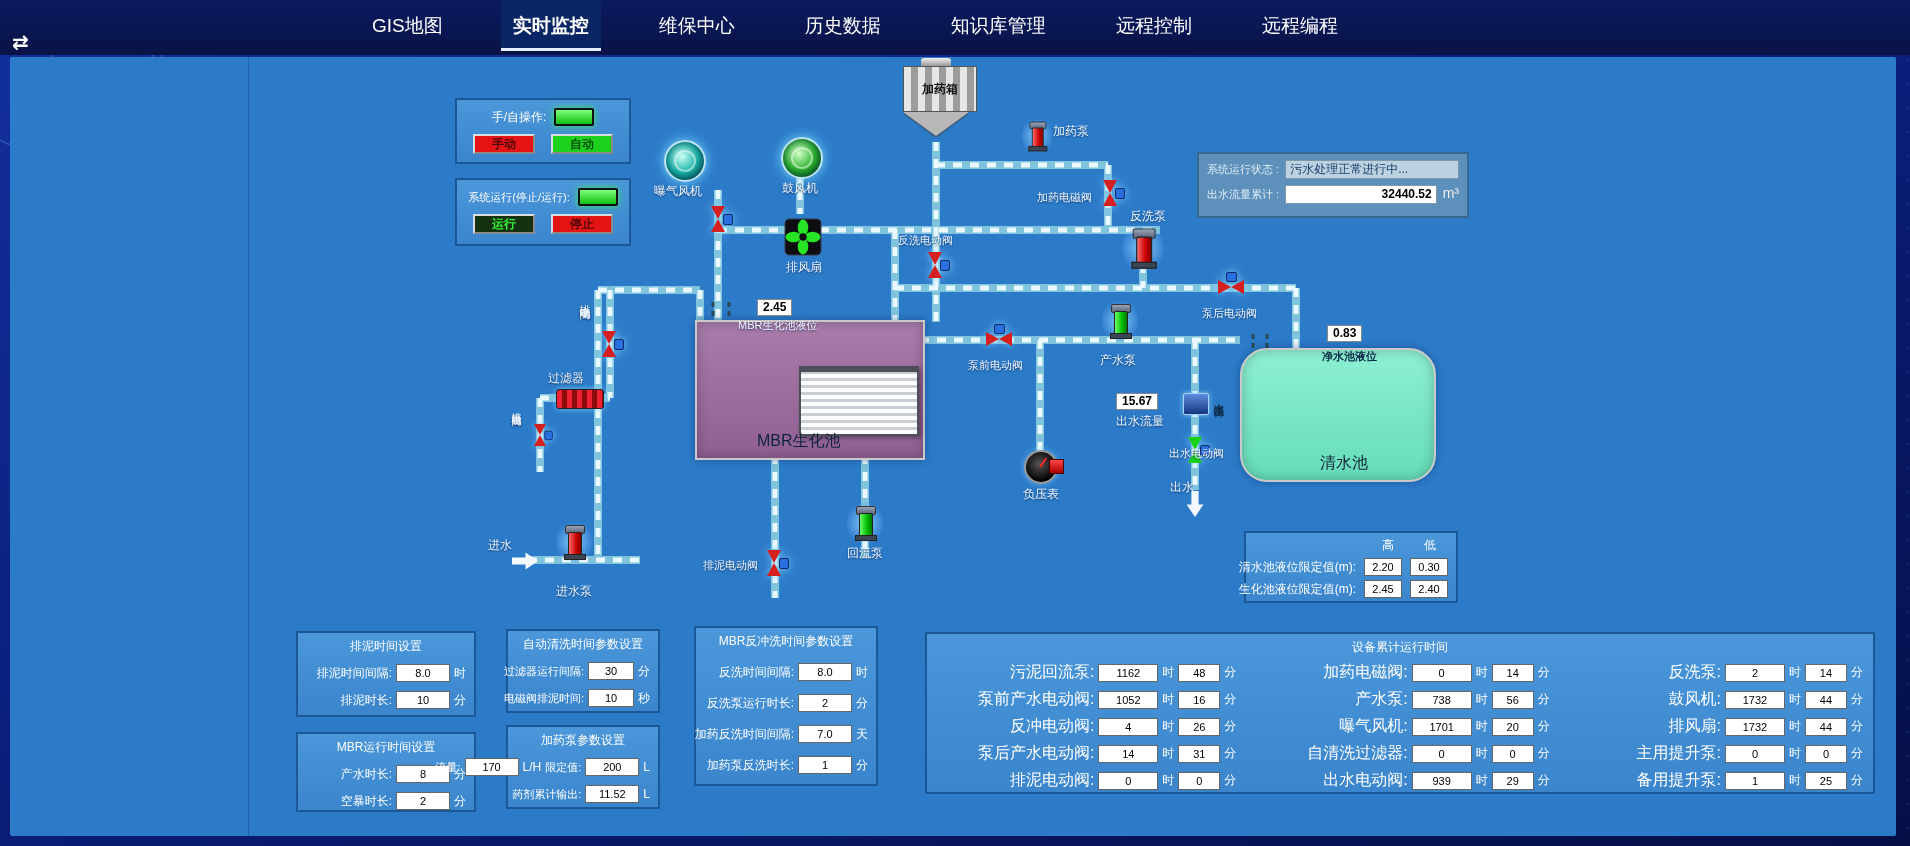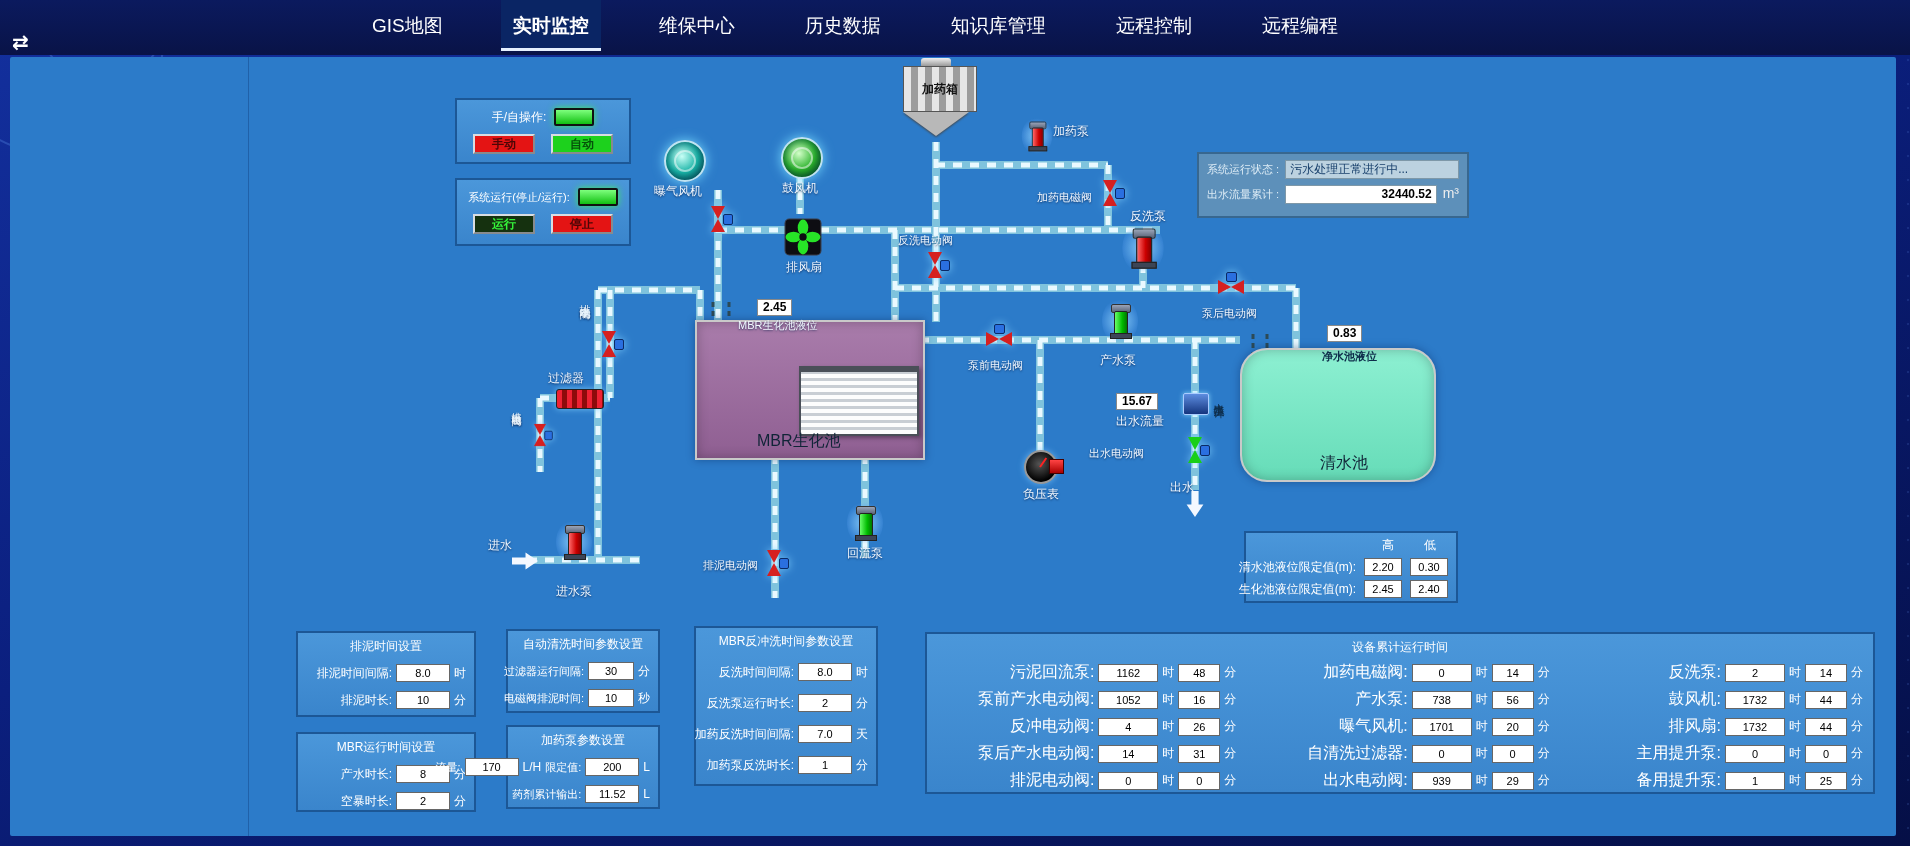--- a/index.html
+++ b/index.html
@@ -325,21 +325,21 @@
   <div class="gauge" style="left:1024px;top:450px"></div>
   <div class="redbox" style="left:1049px;top:459px"></div>
   <div class="lbl" style="left:1023px;top:486px">负压表</div>
   <div class="chip" style="left:1116px;top:393px">15.67</div>
   <div class="lbl" style="left:1116px;top:413px">出水流量</div>
   <div class="fmeter" style="left:1183px;top:393px"></div>
   <div class="vlbl dark" style="left:1211px;top:394px">出水流量计</div>
   <div class="valve v green" style="left:1182px;top:443px">
       <span class="act"></span>
     </div>
-  <div class="lbl right sm" style="left:1080px;top:446px;width:64px">出水电动阀</div>
+  <div class="lbl right sm" style="left:1160px;top:446px;width:64px">出水电动阀</div>
   <div class="lbl" style="left:1170px;top:479px">出水</div>
   <div class="arr d" style="left:1185px;top:491px"></div>
 
   <div class="cpanel" style="left:1244px;top:531px;width:214px;height:72px">
     <div class="lim-head">
       <span>高</span>
       <span>低</span>
     </div>
     <div class="lim-row">
       <span class="lim-label">清水池液位限定值(m):</span>

